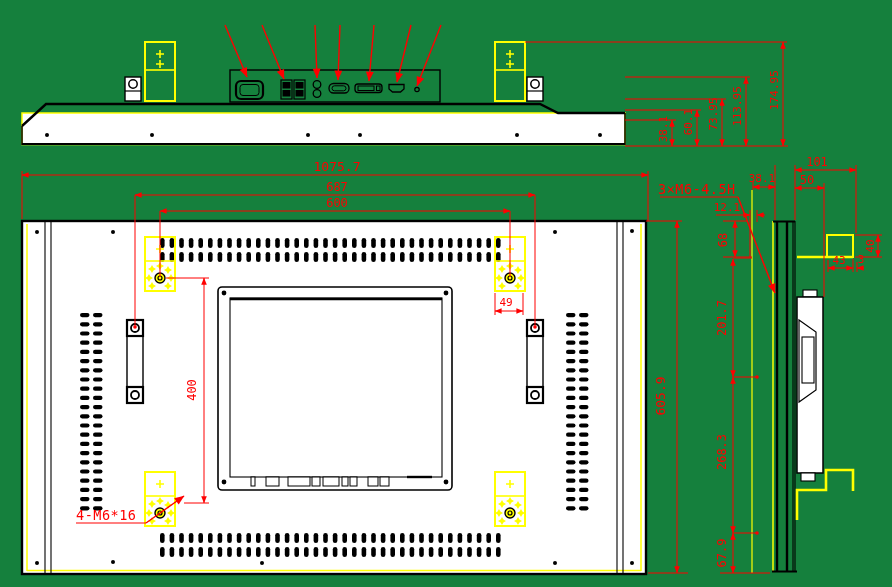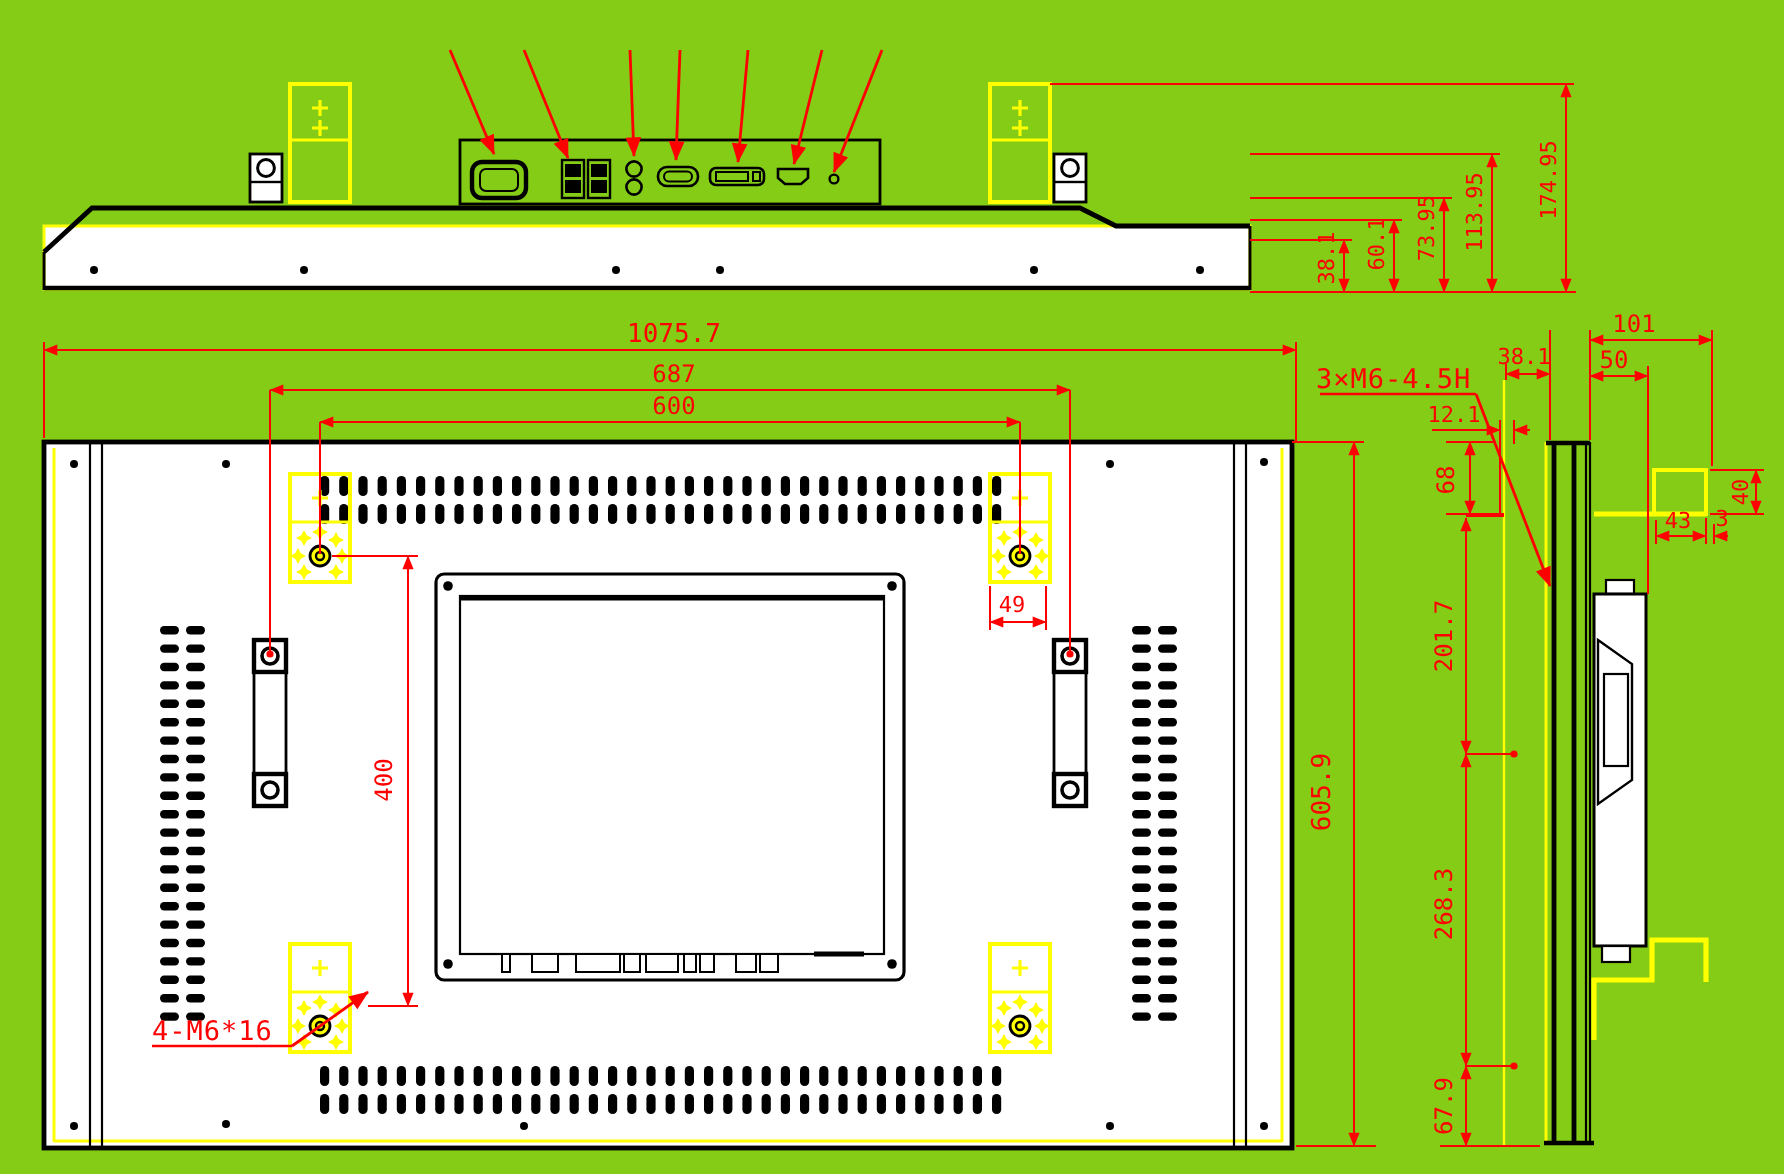--- a/index.html
+++ b/index.html
@@ -1,16 +1,16 @@
 <!DOCTYPE html>
 <html><head>
 <meta charset="utf-8">
 <style>
   html,body{margin:0;padding:0;background:#fff;}
-  .canvas{position:relative;width:892px;height:587px;background:#84cc16;overflow:hidden;
+  .canvas{position:relative;width:892px;height:587px;background:#15803d;overflow:hidden;
           font-family:"DejaVu Sans Mono","Liberation Mono",monospace;}
   svg{display:block;}
   text{fill:#f00;font-family:"DejaVu Sans Mono","Liberation Mono",monospace;}
   .dim-t{font-size:12px;}
   .dim-s{font-size:11px;}
   .note-t{font-size:13.5px;letter-spacing:.5px;}
   .big-t{font-size:13px;}
 </style>
 </head>
 <body>

